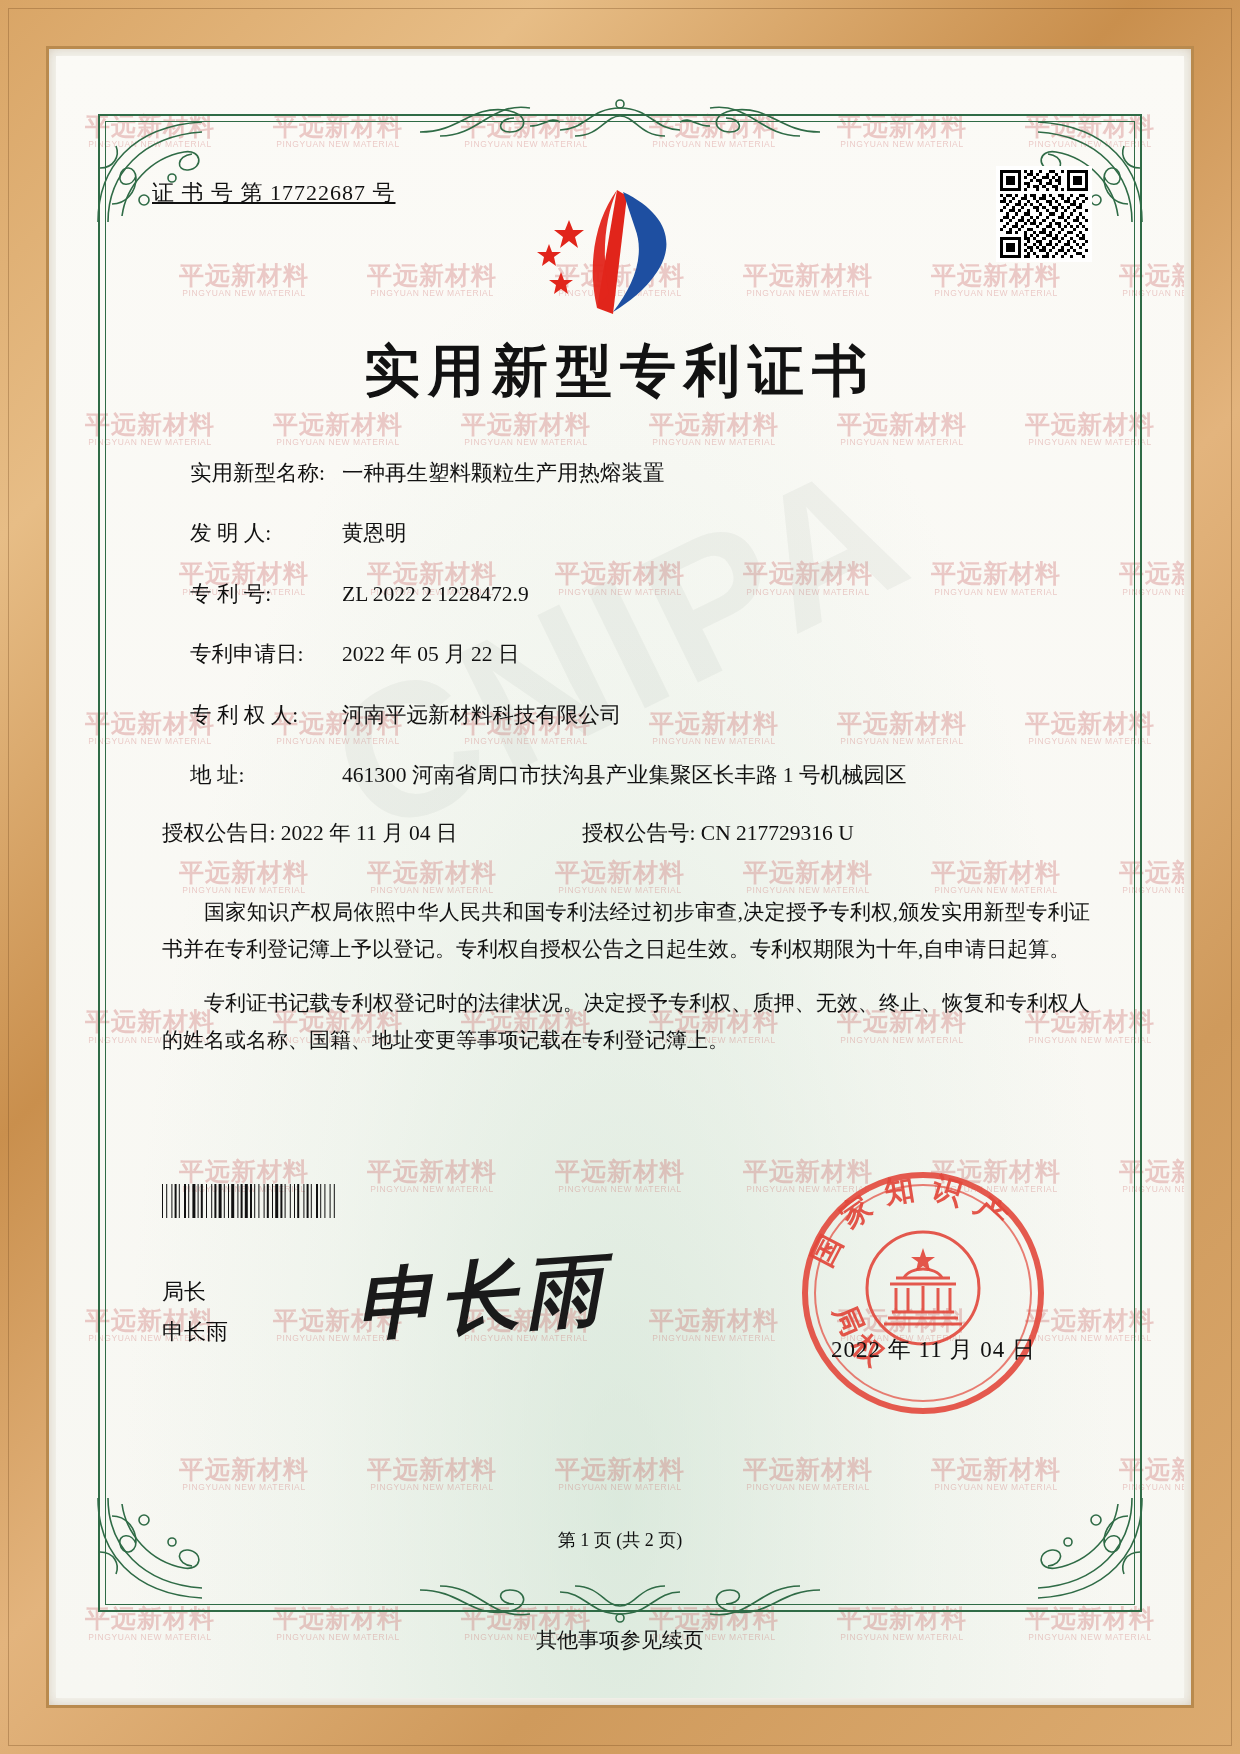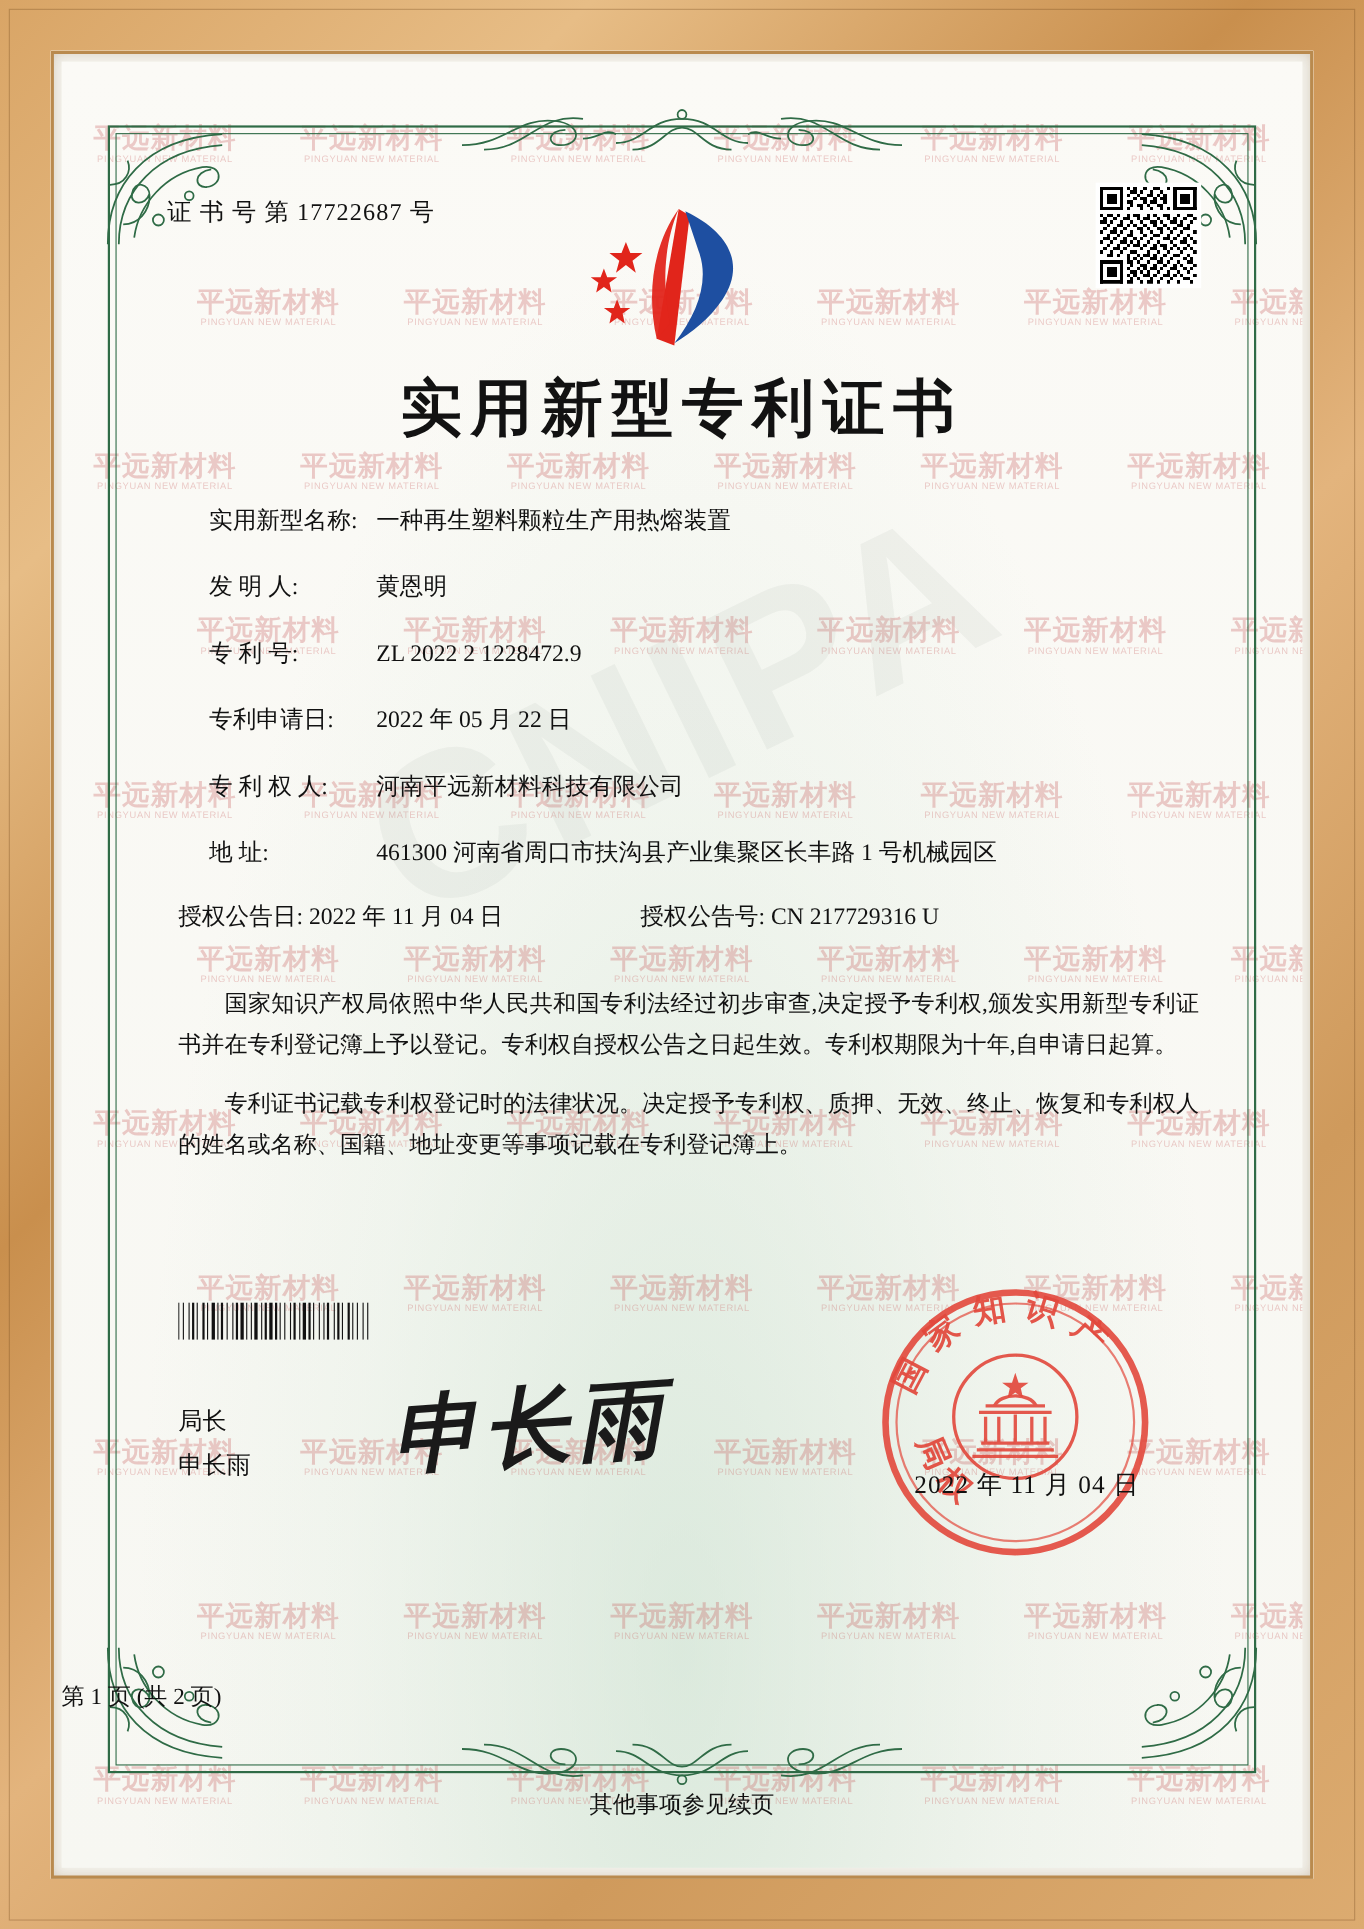--- a/index.html
+++ b/index.html
@@ -133,20 +133,21 @@
     position: absolute;
     left: 0; top: 0; right: 0; bottom: 0;
   }
   .cert-no {
     position: absolute;
     left: 96px; top: 122px;
     font-size: 22px;
     color: #111;
     letter-spacing: 1px;
     font-family: "Liberation Serif", serif;
+    text-decoration: underline;
   }
   .qr {
     position: absolute;
     right: 92px; top: 110px;
     width: 96px; height: 96px;
     background: #fff;
     padding: 4px;
     box-sizing: border-box;
   }
   .qr svg { display: block; }
@@ -264,22 +265,22 @@
     font-size: 23px;
     color: #111;
     letter-spacing: 1px;
     background: rgba(255,255,255,0.0);
   }
 
   .page-num {
     position: absolute;
     left: 0; right: 0;
     top: 1472px;
-    text-align: left;
-    font-size: 21px;
+    text-align: center;
+    font-size: 18px;
     color: #111;
   }
   .footer-note {
     position: absolute;
     left: 0; right: 0;
     top: 1570px;
     text-align: center;
     font-size: 21px;
     color: #111;
   }

